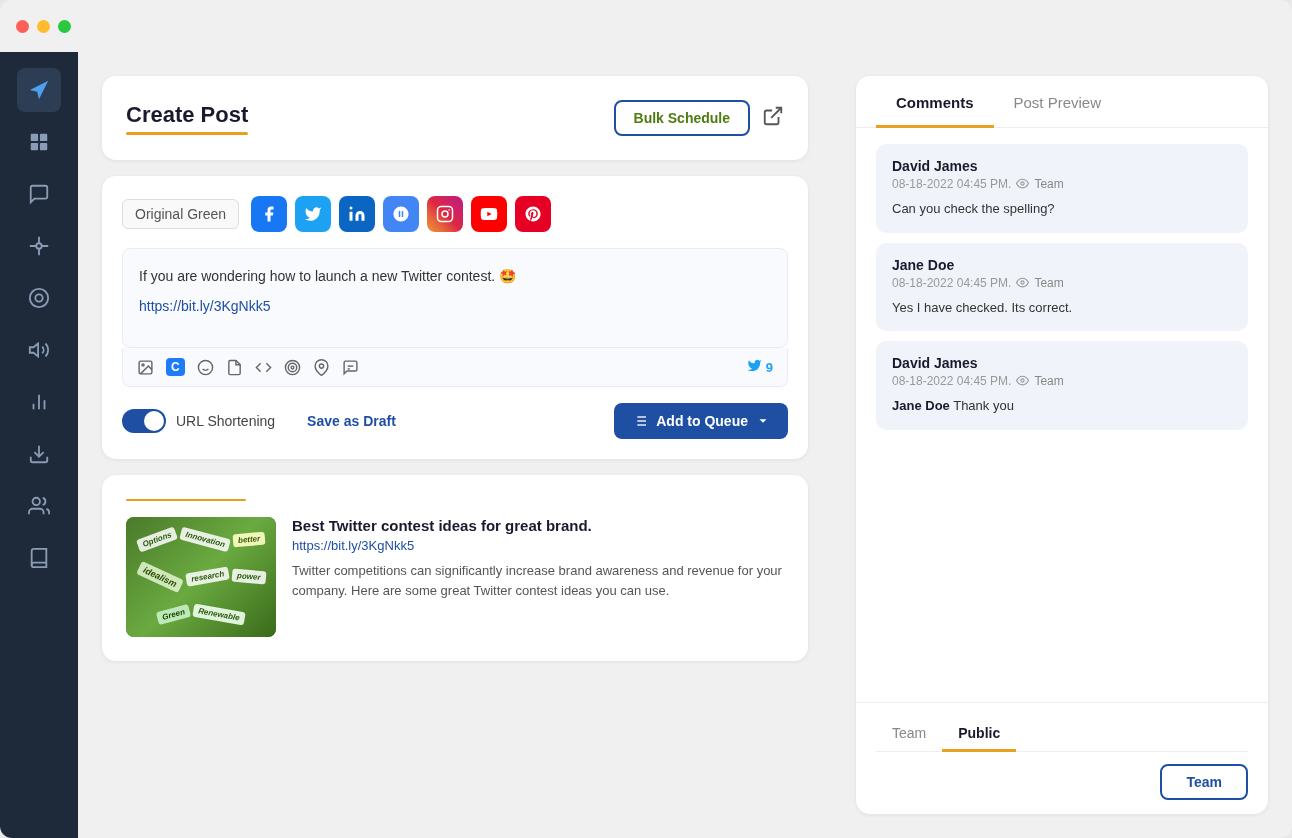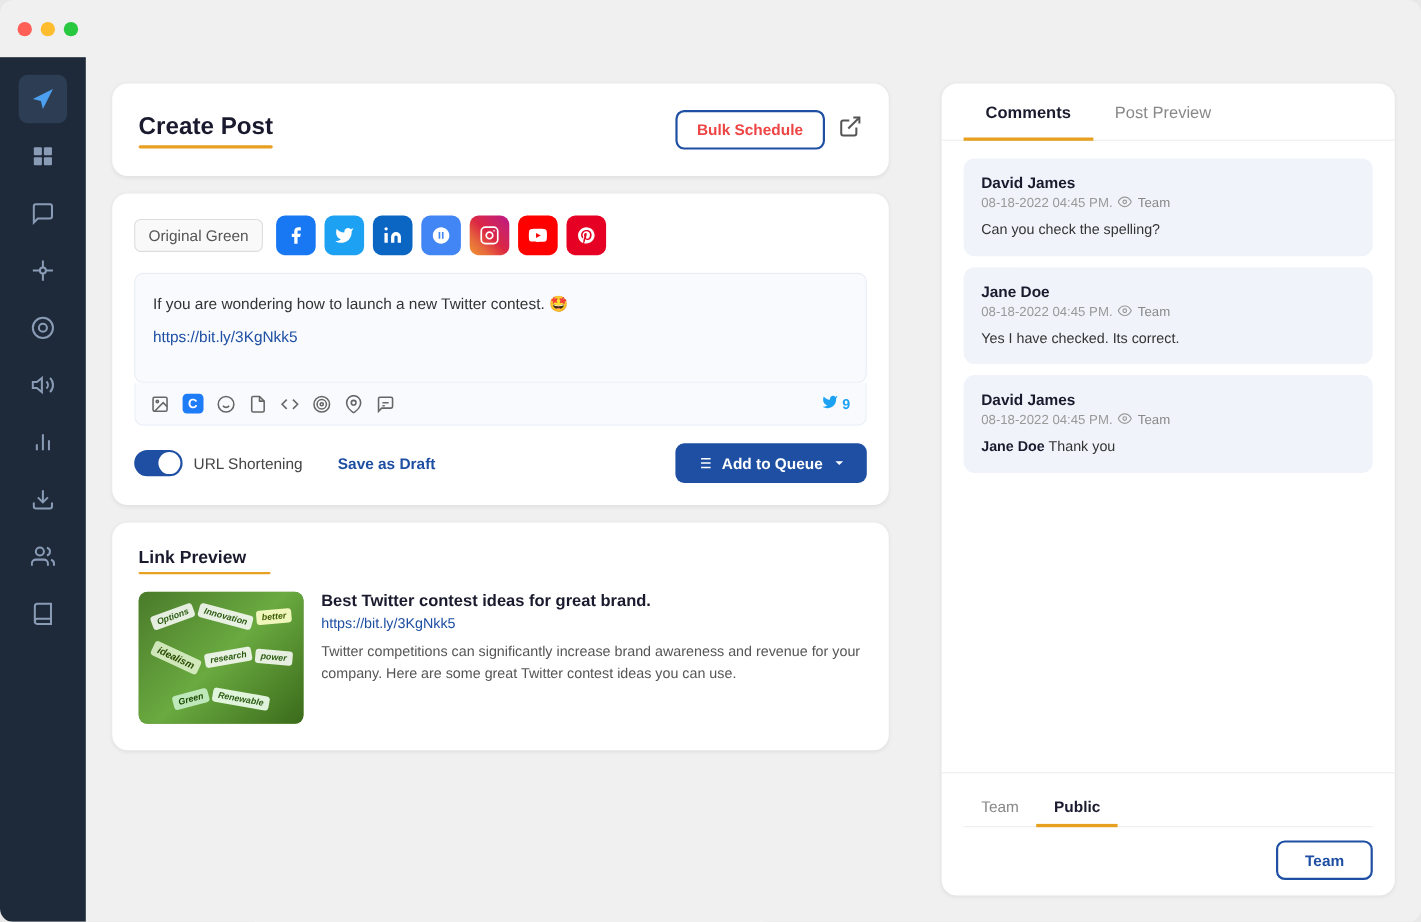--- a/index.html
+++ b/index.html
@@ -99,21 +99,21 @@
       border-radius: 2px;
     }
     .header-actions {
       display: flex;
       align-items: center;
       gap: 12px;
     }
     .bulk-schedule-btn {
       border: 2px solid #1e4fa3;
       background: transparent;
-      color: #ef4444;
+      color: #4d7c0f;
       font-weight: 600;
       font-size: 14px;
       padding: 8px 18px;
       border-radius: 8px;
       cursor: pointer;
     }
     .export-icon {
       color: #555;
       font-size: 20px;
       cursor: pointer;
@@ -691,21 +691,20 @@
             </svg>
           <span>Add to Queue</span>
           <svg width="14" height="14" viewBox="0 0 24 24" fill="white">
               <polyline points="6 9 12 15 18 9"></polyline>
             </svg>
         </button>
       </div>
     </div>
 
     <div class="card link-preview-card">
-      <div class="link-preview-title">Link Preview</div>
       <div class="link-preview-underline"></div>
       <div class="link-preview-content">
         <div class="link-preview-image">
           <div class="link-preview-image-inner">
             <div class="img-tags">
               <span class="img-tag" style="transform:rotate(-20deg); font-size:8px;">Options</span>
               <span class="img-tag" style="transform:rotate(15deg); font-size:8px;">Innovation</span>
               <span class="img-tag" style="transform:rotate(-5deg); font-size:8px; background:rgba(255,255,200,0.9); color:#3a5a00;">better</span>
               <span class="img-tag" style="transform:rotate(25deg); font-size:9px; background:rgba(220,240,200,0.9); color:#2a4a00;">idealism</span>
               <span class="img-tag" style="transform:rotate(-10deg); font-size:8px;">research</span>

